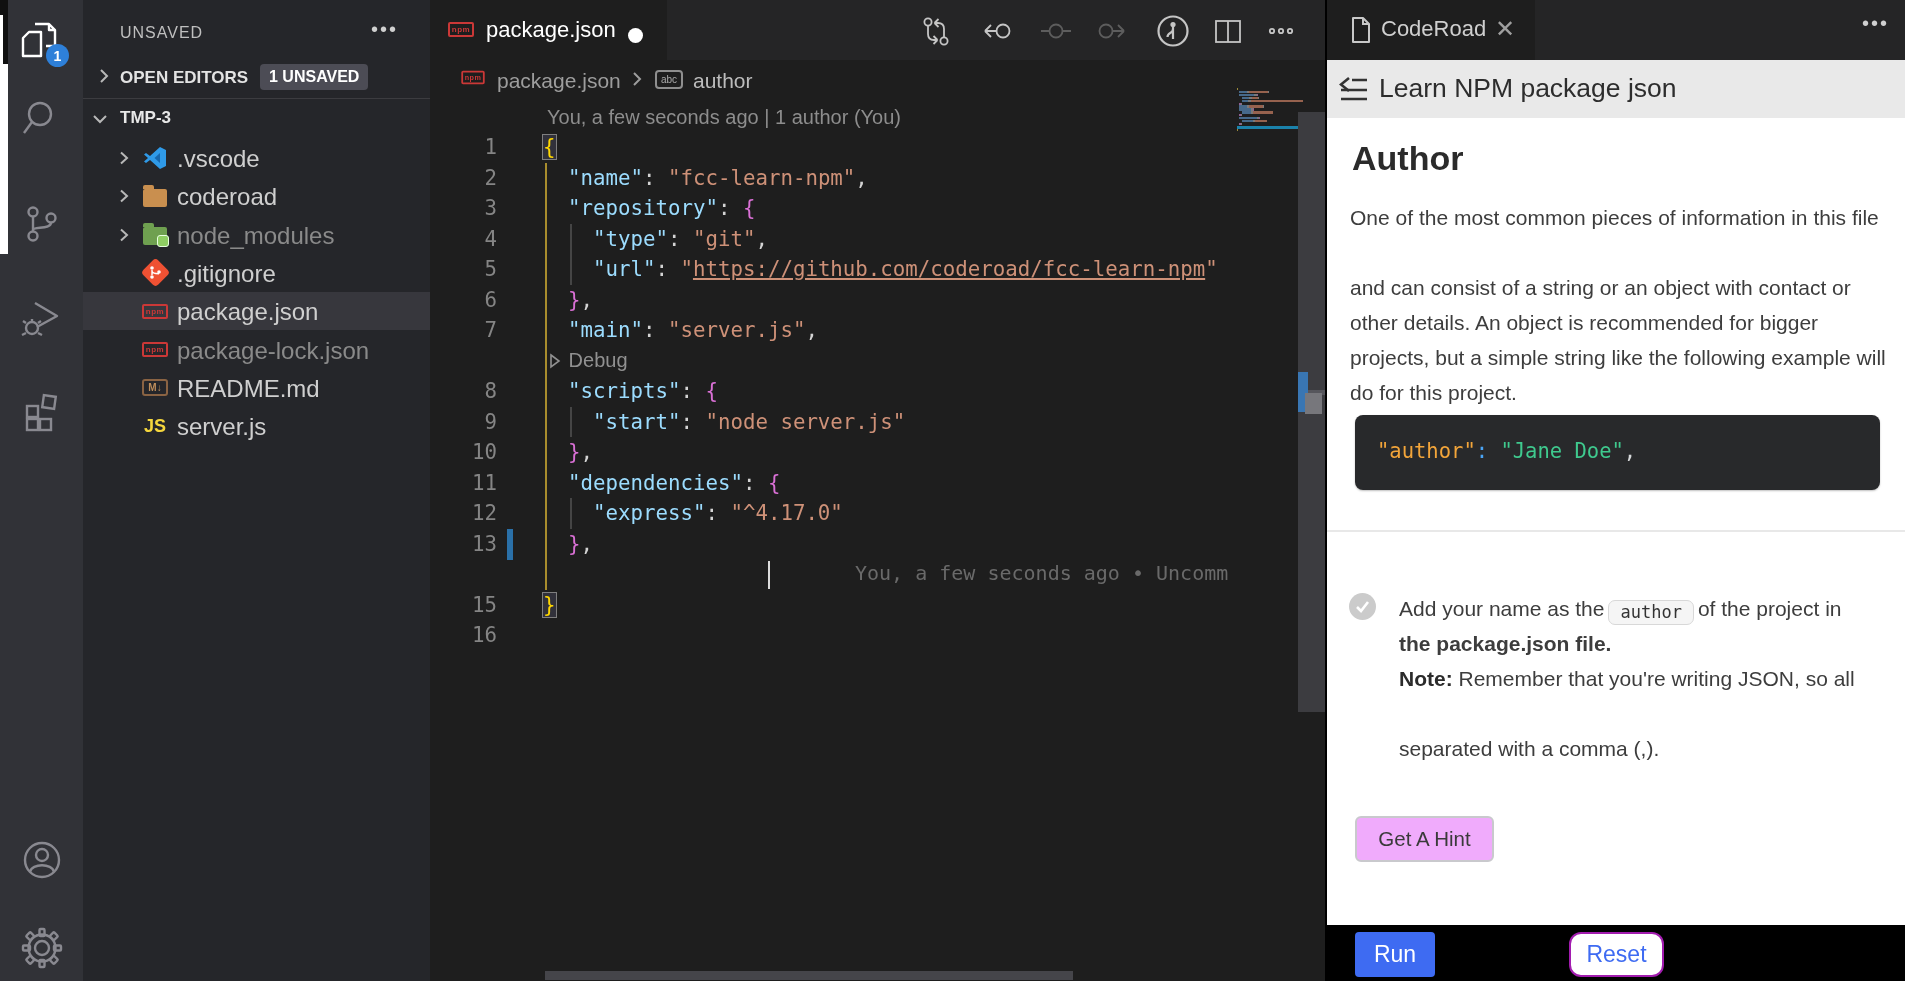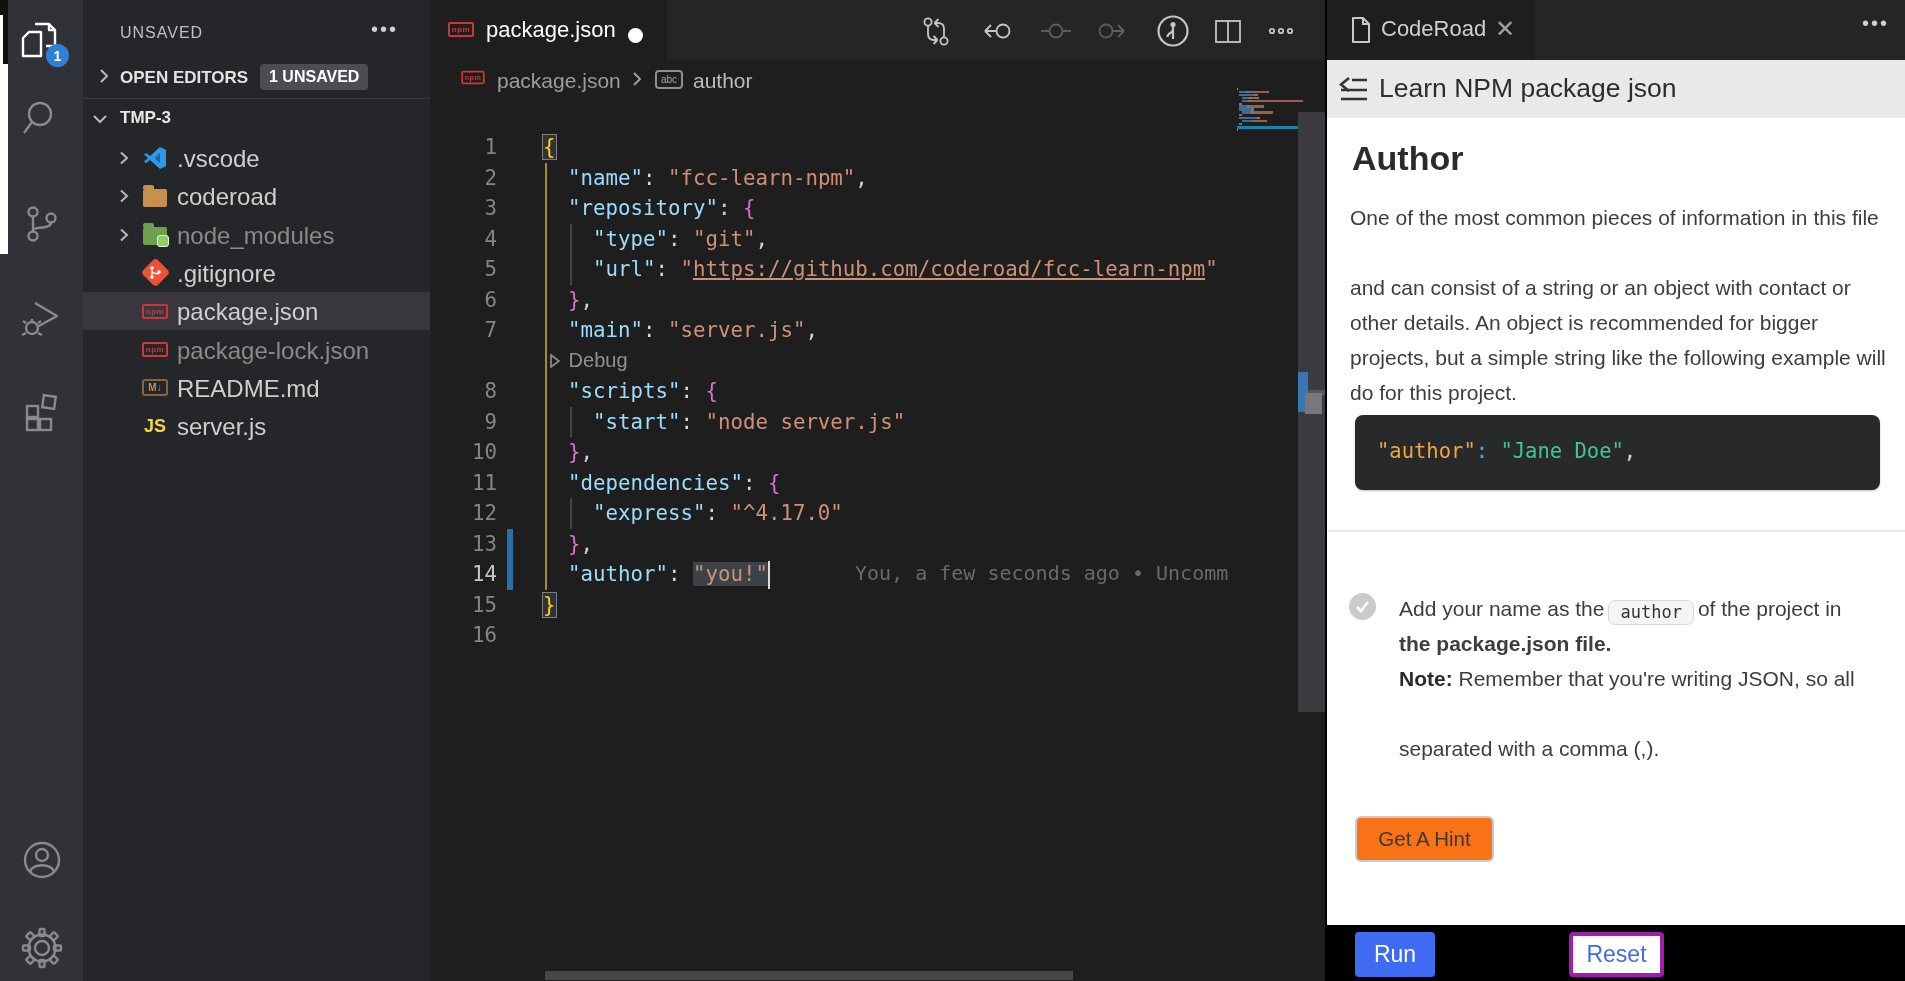--- a/index.html
+++ b/index.html
@@ -110,24 +110,24 @@
   #p-h1 { position:absolute; left:25px; top:21px; font-size:34px; font-weight:bold; color:#2b2b2b; }
   .pline { position:absolute; left:23px; font-size:21px; color:#3d3d3d; white-space:nowrap; }
   .chip { display:inline-block; font-family:"DejaVu Sans Mono",monospace; font-size:17px; color:#333; background:#f5f5f5; border:1.5px solid #d8d8d8; border-radius:7px; padding:1px 11px 2px; margin:0 4px; vertical-align:-2px; }
   #p-codeblock { position:absolute; left:28px; top:297px; width:525px; height:75px; background:#28292b; border-radius:8px; box-shadow:0 1px 2px rgba(0,0,0,0.25); }
   #p-code { position:absolute; left:22px; top:24px; font-family:"DejaVu Sans Mono",monospace; font-size:20.5px; white-space:pre; }
   .ck { color:#f3a53a; } .cc { color:#4aa4f5; } .cv { color:#3fc98e; } .cp { color:#d6d8da; }
   #p-divider { position:absolute; left:0; top:412px; width:580px; height:2px; background:#e8e8e8; }
   #p-check { position:absolute; left:22px; top:475px; width:27px; height:27px; border-radius:50%; background:#cbcbcb; display:flex; align-items:center; justify-content:center; }
   .tline { position:absolute; left:72px; font-size:21px; color:#3d3d3d; white-space:nowrap; }
   .tline b { color:#2b2b2b; }
-  #p-hint { position:absolute; left:28px; top:698px; width:139px; height:46px; border:2px solid #c9c9cd; border-radius:6px; background:#f97316; font-size:20.5px; color:#3a3a3a; display:flex; align-items:center; justify-content:center; }
+  #p-hint { position:absolute; left:28px; top:698px; width:139px; height:46px; border:2px solid #c9c9cd; border-radius:6px; background:#f0abfc; font-size:20.5px; color:#3a3a3a; display:flex; align-items:center; justify-content:center; }
   #p-bottombar { position:absolute; left:0; top:925px; width:580px; height:56px; background:#000; }
   #p-run { position:absolute; left:28px; top:7px; width:80px; height:45px; background:#3e6bf2; border-radius:4px; color:#fff; font-size:23px; display:flex; align-items:center; justify-content:center; }
-  #p-reset { position:absolute; left:242px; top:7px; width:95px; height:45px; background:#fff; border:4px solid #a21caf; border-radius:4px; color:#3e6bf2; font-size:23px; display:flex; align-items:center; justify-content:center; }
+  #p-reset { position:absolute; left:242px; top:7px; width:95px; height:45px; background:#fff; border:2px solid #a21caf; border-radius:12px; color:#3e6bf2; font-size:23px; display:flex; align-items:center; justify-content:center; }
 </style>
 </head>
 <body>
 
 <div class="abs" id="activitybar">
   <div class="abs" id="edge-black"></div>
   <div class="abs" id="edge-white2"></div>
   <div class="abs" id="edge-white1"></div>
   <div class="ab-icon active" style="top:17px">
     <svg width="44" height="44" viewBox="0 0 44 44">
@@ -337,37 +337,37 @@
   <div id="breadcrumb">
     <div id="bc-npm" class="npmicon">npm</div>
     <div id="bc-file">package.json</div>
     <svg id="bc-sep" width="16" height="22" viewBox="0 0 16 22" class="chevsvg" style="stroke:#9d9d9d">
         <path d="M5 5 L11 11 L5 17"></path>
       </svg>
     <div id="bc-abc">abc</div>
     <div id="bc-symbol">author</div>
   </div>
   <div id="codearea">
+    <div id="blame-top">You, a few seconds ago | 1 author (You)</div>
   <div class="cline" style="top: 132px;"><div class="lnum">1</div><div class="ltext"><span class="tok-b1 bracketbox">{</span></div></div>
       <div class="cline" style="top: 162.53px;"><div class="lnum">2</div><div class="ltext"><span class="tok-p">  </span><span class="tok-k">"name"</span><span class="tok-p">: </span><span class="tok-s">"fcc-learn-npm"</span><span class="tok-p">,</span></div></div>
       <div class="cline" style="top: 193.06px;"><div class="lnum">3</div><div class="ltext"><span class="tok-p">  </span><span class="tok-k">"repository"</span><span class="tok-p">: </span><span class="tok-b2">{</span></div></div>
       <div class="cline" style="top: 223.59px;"><div class="lnum">4</div><div class="ltext"><span class="tok-p">    </span><span class="tok-k">"type"</span><span class="tok-p">: </span><span class="tok-s">"git"</span><span class="tok-p">,</span></div></div>
       <div class="cline" style="top: 254.12px;"><div class="lnum">5</div><div class="ltext"><span class="tok-p">    </span><span class="tok-k">"url"</span><span class="tok-p">: </span><span class="tok-s">"</span><span class="tok-u">https://github.com/coderoad/fcc-learn-npm</span><span class="tok-s">"</span></div></div>
       <div class="cline" style="top: 284.65px;"><div class="lnum">6</div><div class="ltext"><span class="tok-p">  </span><span class="tok-b2">}</span><span class="tok-p">,</span></div></div>
       <div class="cline" style="top: 315.18px;"><div class="lnum">7</div><div class="ltext"><span class="tok-p">  </span><span class="tok-k">"main"</span><span class="tok-p">: </span><span class="tok-s">"server.js"</span><span class="tok-p">,</span></div></div>
       <div id="codelens" style="top: 348.71px;"><svg width="16" height="18" viewBox="0 0 16 18" fill="none" stroke="#919191" stroke-width="1.6">
           <path d="M4 3 L12 9 L4 15 Z"></path>
         </svg> <span>Debug</span></div>
       <div class="cline" style="top: 376.24px;"><div class="lnum">8</div><div class="ltext"><span class="tok-p">  </span><span class="tok-k">"scripts"</span><span class="tok-p">: </span><span class="tok-b2">{</span></div></div>
       <div class="cline" style="top: 406.77px;"><div class="lnum">9</div><div class="ltext"><span class="tok-p">    </span><span class="tok-k">"start"</span><span class="tok-p">: </span><span class="tok-s">"node server.js"</span></div></div>
       <div class="cline" style="top: 437.3px;"><div class="lnum">10</div><div class="ltext"><span class="tok-p">  </span><span class="tok-b2">}</span><span class="tok-p">,</span></div></div>
       <div class="cline" style="top: 467.83px;"><div class="lnum">11</div><div class="ltext"><span class="tok-p">  </span><span class="tok-k">"dependencies"</span><span class="tok-p">: </span><span class="tok-b2">{</span></div></div>
       <div class="cline" style="top: 498.36px;"><div class="lnum">12</div><div class="ltext"><span class="tok-p">    </span><span class="tok-k">"express"</span><span class="tok-p">: </span><span class="tok-s">"^4.17.0"</span></div></div>
       <div class="cline" style="top: 528.89px;"><div class="gmod"></div><div class="lnum">13</div><div class="ltext"><span class="tok-p">  </span><span class="tok-b2">}</span><span class="tok-p">,</span></div></div>
-      <div class="cline" style="top: 559.42px;"><div class="gmod"></div><div class="lnum" style="color: rgb(198, 198, 198);">14</div><div class="ltext"><span class="tok-p">  </span><span class="tok-k">"author"</span><span class="tok-p">: </span><span class="tok-s tok-hl">"you!"</span></div></div>
       <div class="cline" style="top: 589.95px;"><div class="lnum">15</div><div class="ltext"><span class="tok-b1 bracketbox">}</span></div></div>
       <div class="cline" style="top: 620.48px;"><div class="lnum">16</div><div class="ltext"></div></div>
       <div id="cursor" style="left: 337.82px; top: 560.92px;"></div>
       <div id="inline-blame" style="left: 425px; top: 561.42px;">You, a few seconds ago • Uncomm</div>
       <div class="iguide yellow" style="left: 115px; top: 162.53px; height: 427.42px;"></div>
       <div class="iguide gray" style="left: 140px; top: 223.59px; height: 61.06px;"></div>
       <div class="iguide gray" style="left: 140px; top: 406.77px; height: 30.53px;"></div>
       <div class="iguide gray" style="left: 140px; top: 498.36px; height: 30.53px;"></div>
     </div>
   <div id="minimap">

